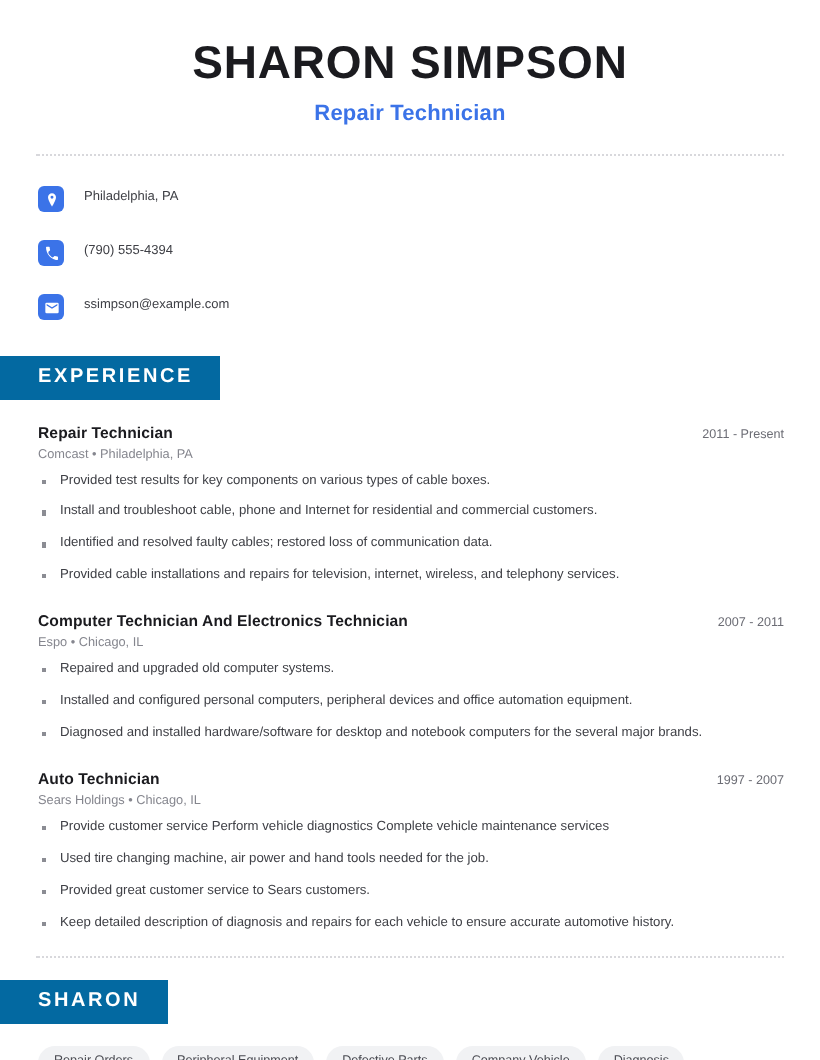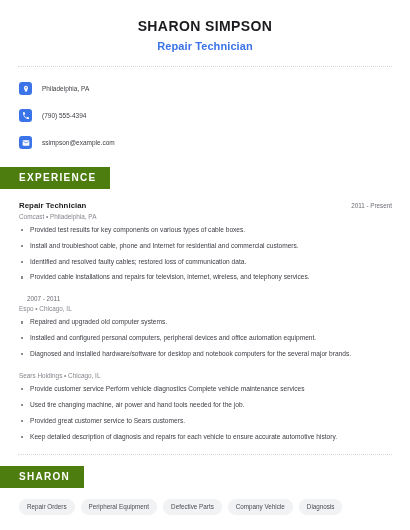--- a/index.html
+++ b/index.html
@@ -19,21 +19,21 @@
     background: #ffffff;
     padding: 0;
   }
 
   
   .header {
     padding: 18px 20px 0 20px;
     text-align: center;
   }
   .full-name {
-    font-size: 14px;
+    font-size: 23px;
     font-weight: bold;
     color: #1b1b1f;
     letter-spacing: 0.4px;
     line-height: 1.2;
   }
   .job-title {
     font-size: 11px;
     font-weight: bold;
     color: #3b73e8;
     margin-top: 5px;
@@ -71,21 +71,21 @@
   .contact-text {
     font-size: 6.5px;
     color: #3f4046;
     line-height: 1;
   }
 
   
   .section { margin-top: 14px; }
   .section-badge {
     display: inline-block;
-    background: #4d7c0f;
+    background: #0369a1;
     color: #ffffff;
     font-size: 10px;
     font-weight: bold;
     letter-spacing: 1.3px;
     padding: 6px 14px 6px 19px;
     line-height: 1;
   }
 
   .section-body { padding: 0 18px 0 19px; }
 
@@ -210,31 +210,36 @@
         <div class="bullets">
           <div class="bullet">Provided test results for key components on various types of cable boxes.</div>
           <div class="bullet">Install and troubleshoot cable, phone and Internet for residential and commercial customers.</div>
           <div class="bullet">Identified and resolved faulty cables; restored loss of communication data.</div>
           <div class="bullet">Provided cable installations and repairs for television, internet, wireless, and telephony services.</div>
         </div>
       </div>
 
       <div class="entry">
         <div class="entry-head">
+          <span class="entry-role">Computer Technician And Electronics Technician</span>
           <span class="entry-dates">2007 - 2011</span>
         </div>
         <div class="entry-org">Espo • Chicago, IL</div>
         <div class="bullets">
           <div class="bullet">Repaired and upgraded old computer systems.</div>
           <div class="bullet">Installed and configured personal computers, peripheral devices and office automation equipment.</div>
           <div class="bullet">Diagnosed and installed hardware/software for desktop and notebook computers for the several major brands.</div>
         </div>
       </div>
 
       <div class="entry">
+        <div class="entry-head">
+          <span class="entry-role">Auto Technician</span>
+          <span class="entry-dates">1997 - 2007</span>
+        </div>
         <div class="entry-org">Sears Holdings • Chicago, IL</div>
         <div class="bullets">
           <div class="bullet">Provide customer service Perform vehicle diagnostics Complete vehicle maintenance services</div>
           <div class="bullet">Used tire changing machine, air power and hand tools needed for the job.</div>
           <div class="bullet">Provided great customer service to Sears customers.</div>
           <div class="bullet">Keep detailed description of diagnosis and repairs for each vehicle to ensure accurate automotive history.</div>
         </div>
       </div>
 
     </div>

